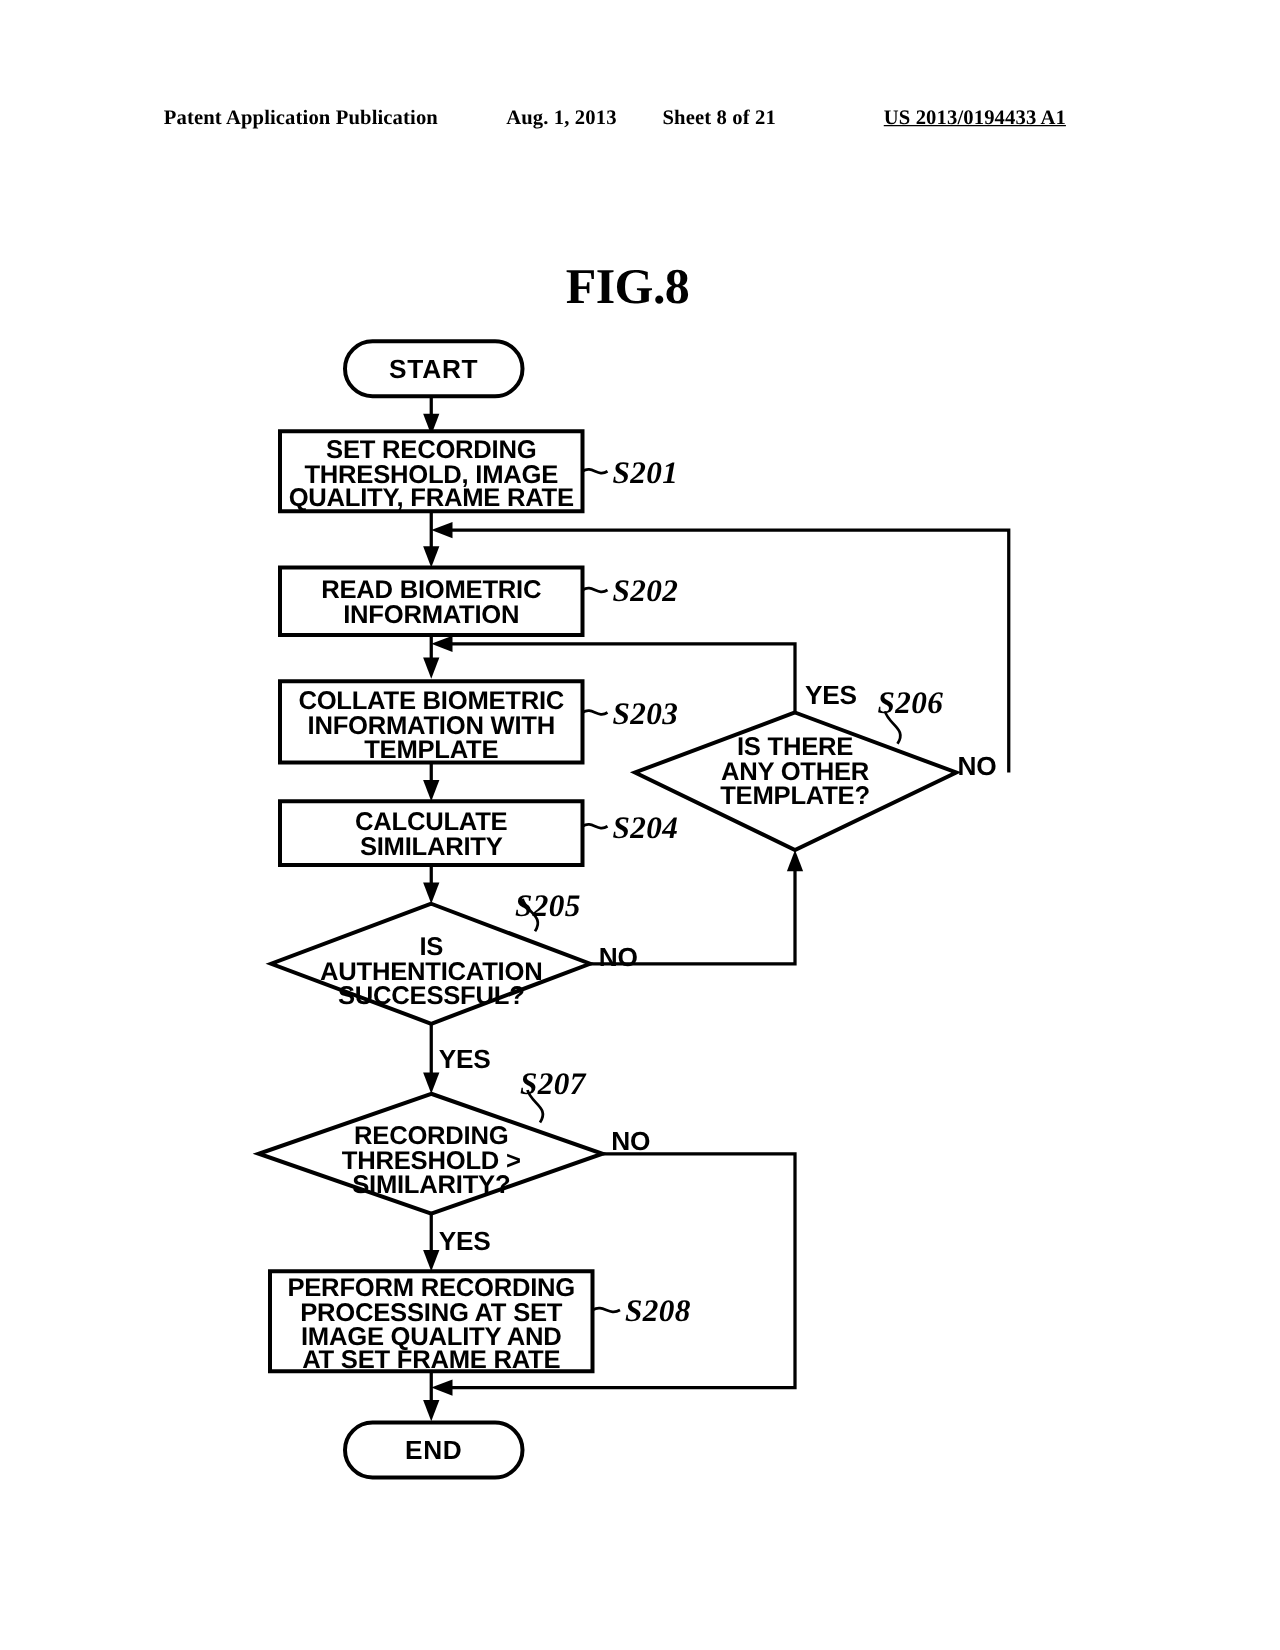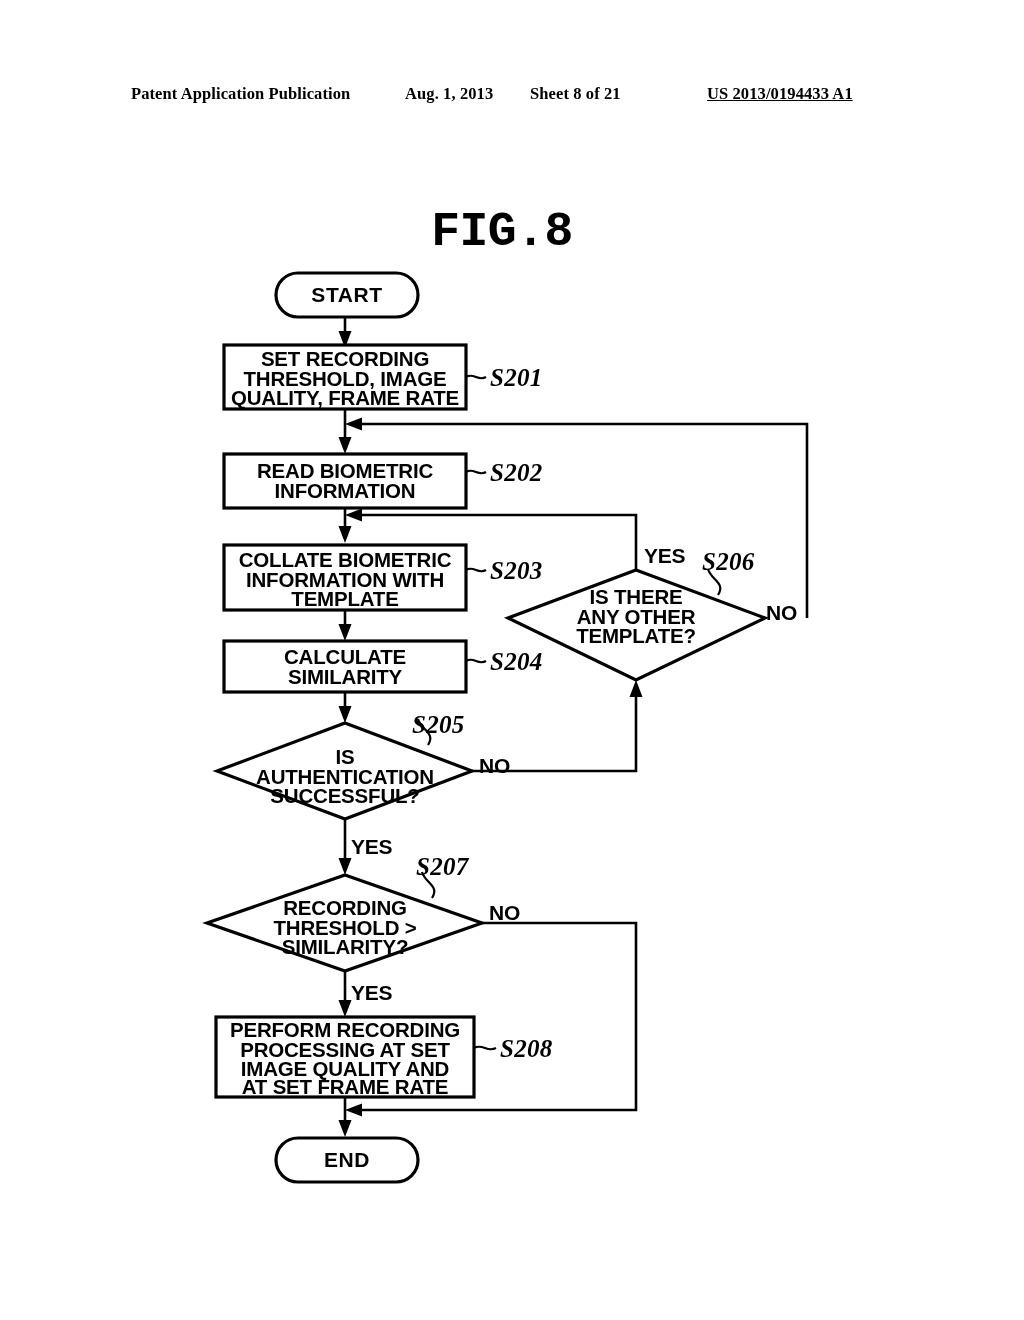--- a/index.html
+++ b/index.html
@@ -46,23 +46,23 @@
   .hdr-sheet { left: 530px; }
   .hdr-num   { left: 707px; text-decoration: underline; }
 
   
   .fig-title {
     position: absolute;
     top: 205px;
     left: 0;
     width: 1024px;
     text-align: center;
-    font-family: Liberation Mono, monospace;
-    font-weight: bold;
-    font-size: 48px;
+    font-family: Liberation Serif, serif;
+    font-weight: bold;
+    font-size: 40px;
     letter-spacing: -0.5px;
   }
   .fig-title-inner {
     position: relative;
     left: -10px;
   }
 
   
   #flow {
     position: absolute;

